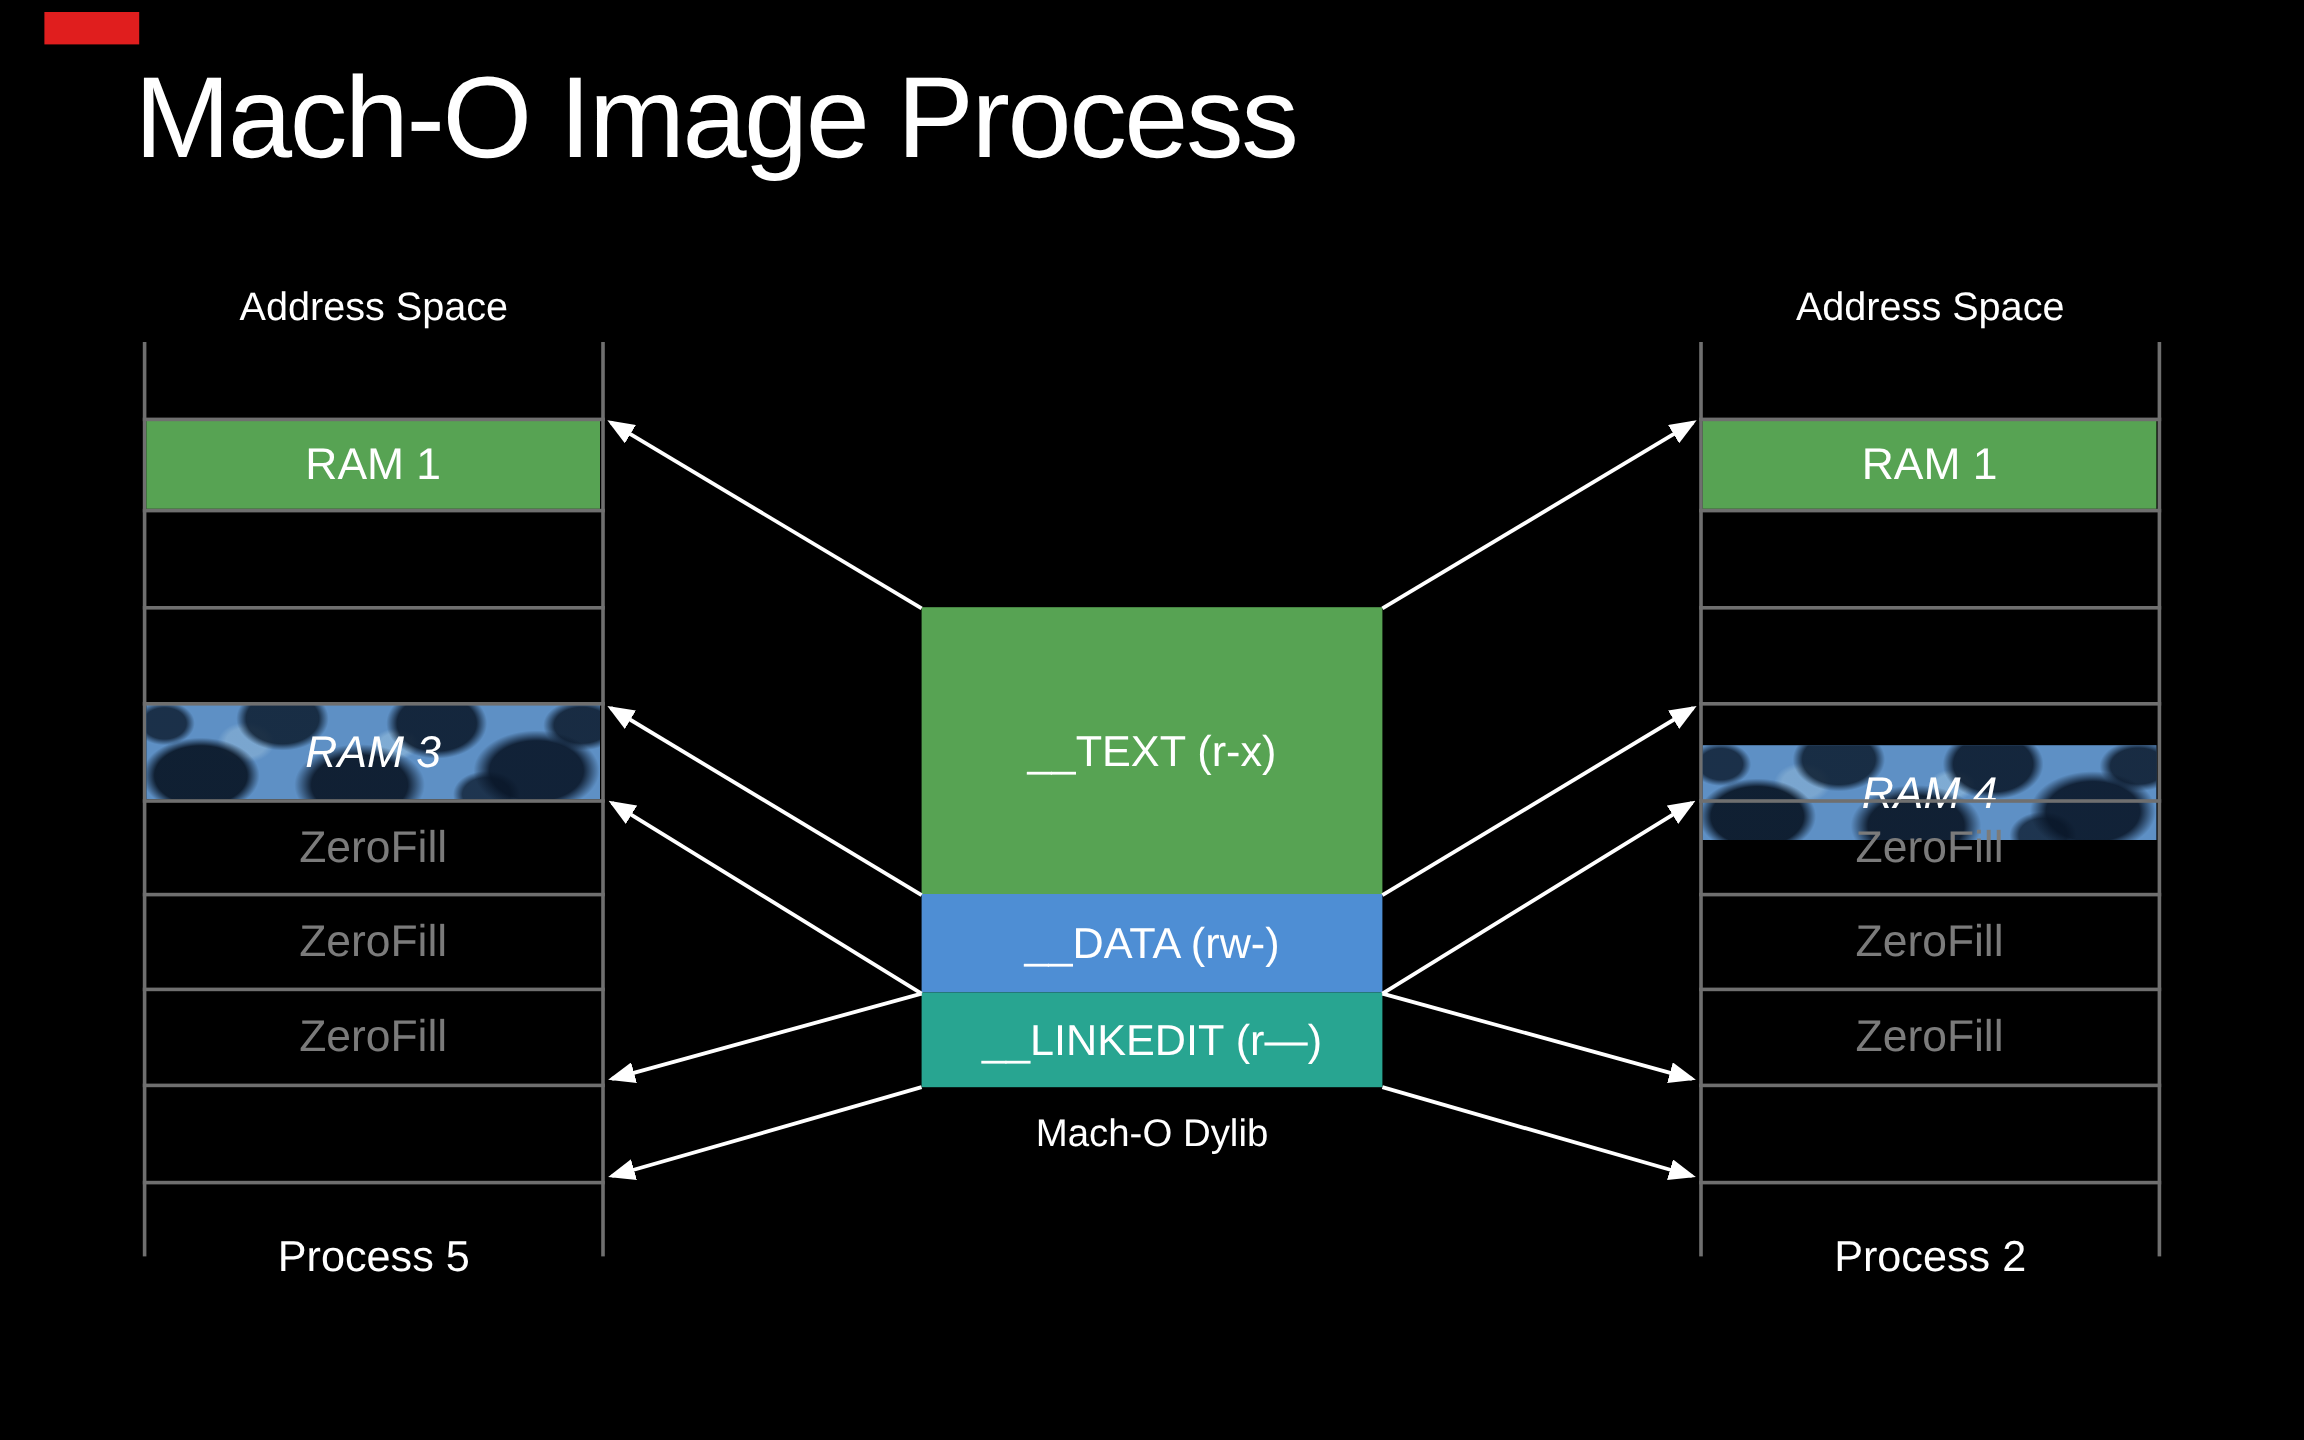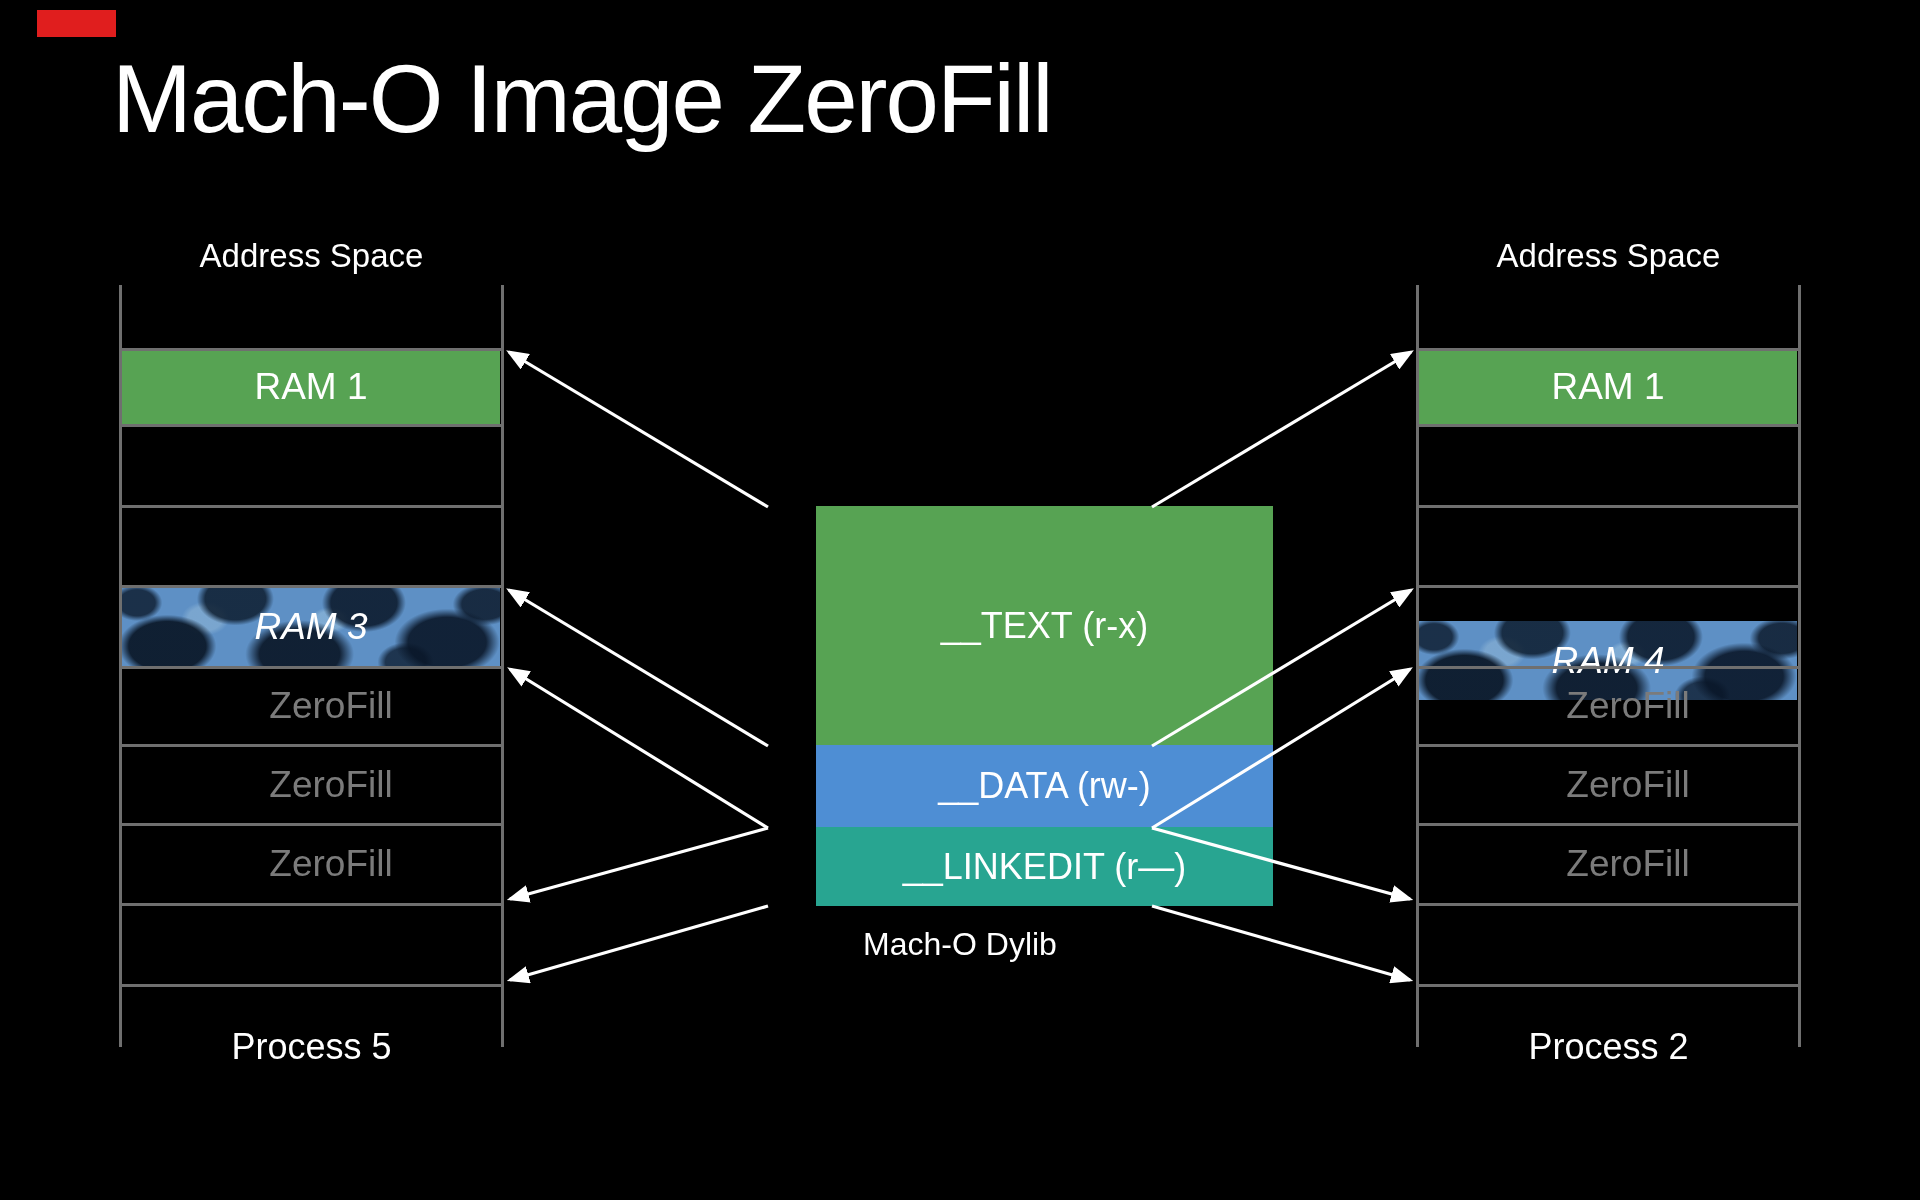--- a/index.html
+++ b/index.html
@@ -21,57 +21,57 @@
   }
   .col-header{top:236px;height:40px;font-size:33px;}
   .col-footer{top:1026px;height:42px;font-size:36px;}
   .vline{width:3px;top:285px;height:762px;background:var(--line,#6f6f6f);}
   .hline{height:3px;width:385px;background:var(--line,#6f6f6f);}
   .row{
     width:378px;display:flex;align-items:center;justify-content:center;
     font-size:37px;color:var(--text_primary,#fff);white-space:nowrap;text-align:right;
   }
   .ram-green{background:var(--green,#57a353);}
-  .zerofill{color:var(--zerofill_text,#7b7b7b);margin-left:20px;}
+  .zerofill{color:var(--zerofill_text,#7b7b7b);}
   .texture{
     background-color:var(--texture_base,#5e90c5);
     background-image:
       radial-gradient(ellipse 70px 45px at 12% 75%, rgba(9,22,38,.92) 0 55%, rgba(9,22,38,0) 70%),
       radial-gradient(ellipse 55px 38px at 30% 15%, rgba(12,28,46,.85) 0 55%, rgba(12,28,46,0) 70%),
       radial-gradient(ellipse 80px 50px at 47% 85%, rgba(8,20,36,.9) 0 50%, rgba(8,20,36,0) 68%),
       radial-gradient(ellipse 60px 42px at 64% 20%, rgba(10,24,42,.88) 0 55%, rgba(10,24,42,0) 70%),
       radial-gradient(ellipse 75px 48px at 86% 70%, rgba(9,22,40,.9) 0 52%, rgba(9,22,40,0) 70%),
       radial-gradient(ellipse 40px 28px at 75% 95%, rgba(14,30,50,.8) 0 50%, rgba(14,30,50,0) 70%),
       radial-gradient(ellipse 34px 24px at 22% 40%, rgba(125,168,208,.9) 0 50%, rgba(125,168,208,0) 70%),
       radial-gradient(ellipse 30px 20px at 55% 42%, rgba(135,178,215,.8) 0 45%, rgba(135,178,215,0) 65%),
       radial-gradient(ellipse 46px 30px at 96% 22%, rgba(12,26,44,.85) 0 50%, rgba(12,26,44,0) 70%),
       radial-gradient(ellipse 36px 26px at 4% 20%, rgba(10,24,42,.8) 0 50%, rgba(10,24,42,0) 70%);
     font-style: italic;
   }
   .segment{
-    left:768px;width:457px;display:flex;align-items:center;justify-content:center;
-    font-size:36px;color:var(--text_primary,#fff);white-space:nowrap;margin-left:48px;
+    left:768px;width:384px;display:flex;align-items:center;justify-content:center;
+    font-size:36px;color:var(--text_primary,#fff);white-space:nowrap;
   }
   #seg-text{top:506px;height:239px;background:var(--green,#57a353);}
   #seg-data{top:745px;height:82px;background:var(--blue,#4e8ed4);justify-content:center;}
   #seg-linkedit{top:827px;height:79px;background:var(--teal,#28a591);}
   #dylib-caption{left:768px;top:922px;width:384px;height:44px;
     display:flex;align-items:center;justify-content:center;font-size:32px;}
   #arrows{left:0;top:0;pointer-events:none;}
   .arrow-line{stroke:var(--arrow,#fff);stroke-width:3.2;fill:none;}
   #arrowhead-path{fill:var(--arrow,#fff);}
 </style>
 </head>
 <body>
 
 <div id="stage">
 
   <div id="corner-marker" class="abs"></div>
 
-  <div id="title" class="abs">Mach-O Image ZeroFill</div>
+  <div id="title" class="abs">Mach-O Image Process</div>
 
   <div class="abs col-header" style="left:119px">Address Space</div>
 
   <div class="abs vline" style="left:119px"></div>
   <div class="abs vline" style="left:501px"></div>
 
   <div class="abs row ram-green" style="left:122px;top:350px;height:74px">
     <span>RAM 1</span>
   </div>
   <div class="abs row texture" style="left:122px;top:587px;height:79px">

